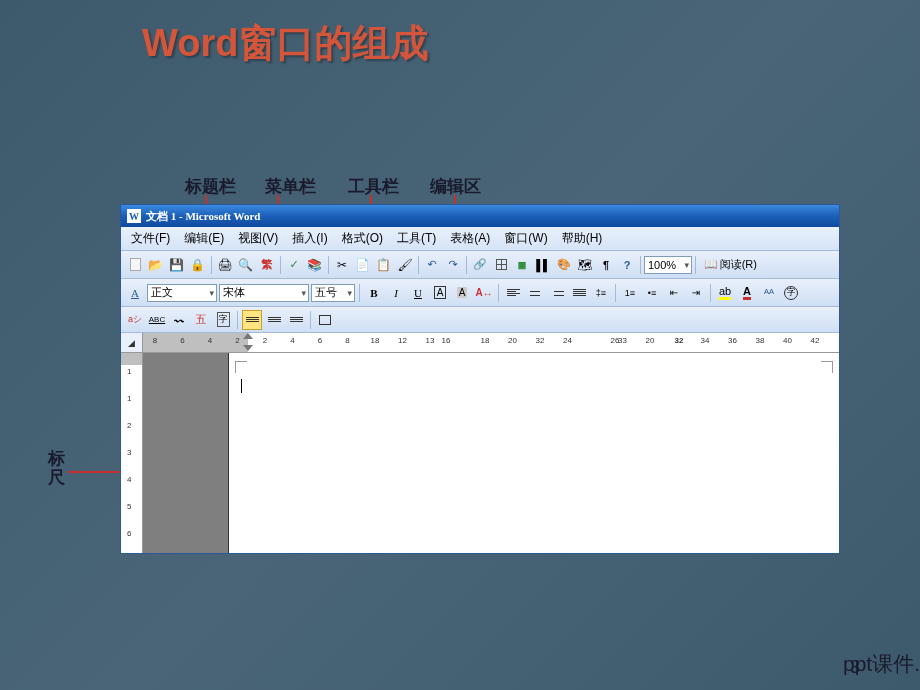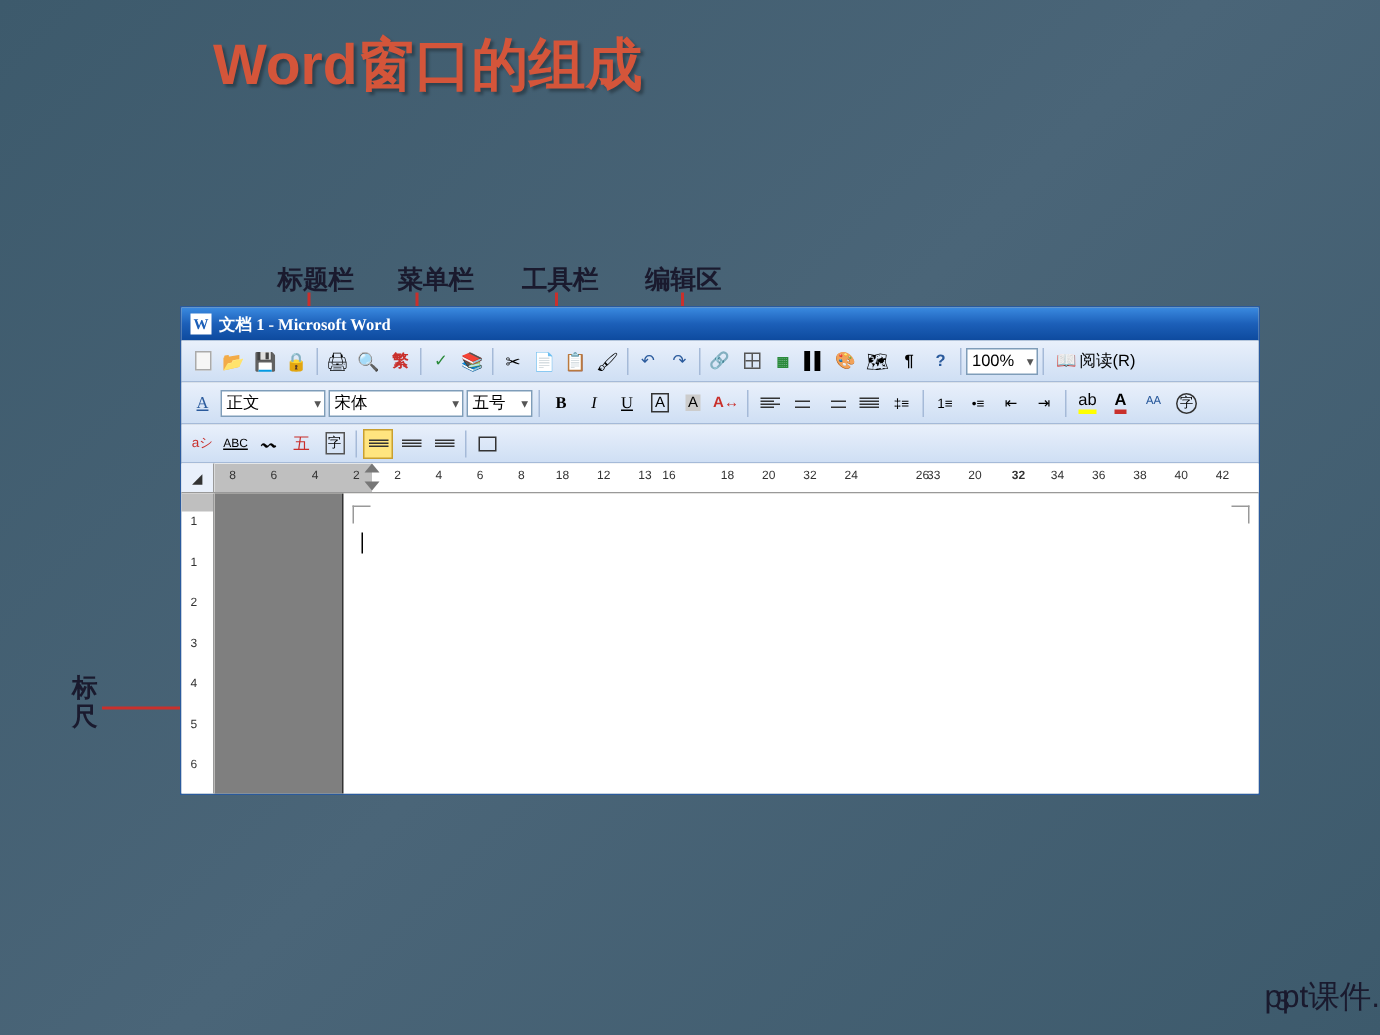--- a/index.html
+++ b/index.html
@@ -274,20 +274,31 @@
 <div class="annotation-line" style="left:454px; top:195px; width:2px; height:300px;"></div>
 <div class="annotation-line" style="left:68px; top:471px; width:72px; height:2px;"></div>
 
 <div class="word-window">
 
   <div class="titlebar">
     <span class="titlebar-icon">W</span>
     <span>文档 1 - Microsoft Word</span>
   </div>
 
+  <div class="menubar">
+    <span class="menu-item">文件(F)</span>
+    <span class="menu-item">编辑(E)</span>
+    <span class="menu-item">视图(V)</span>
+    <span class="menu-item">插入(I)</span>
+    <span class="menu-item">格式(O)</span>
+    <span class="menu-item">工具(T)</span>
+    <span class="menu-item">表格(A)</span>
+    <span class="menu-item">窗口(W)</span>
+    <span class="menu-item">帮助(H)</span>
+  </div>
 
   <div class="toolbar">
     <span class="tb-btn">
         <span class="ico" style="color:#fff;background:#f6f6f6;border:1px solid #aaa;width:11px;height:13px;display:inline-block;"></span>
       </span>
     <span class="tb-btn">
         <span class="ico ico-open">📂</span>
       </span>
     <span class="tb-btn">
         <span class="ico" style="color:#2a5a9c">💾</span>

